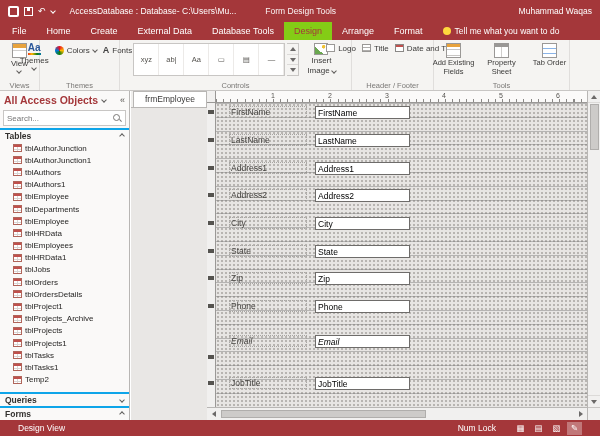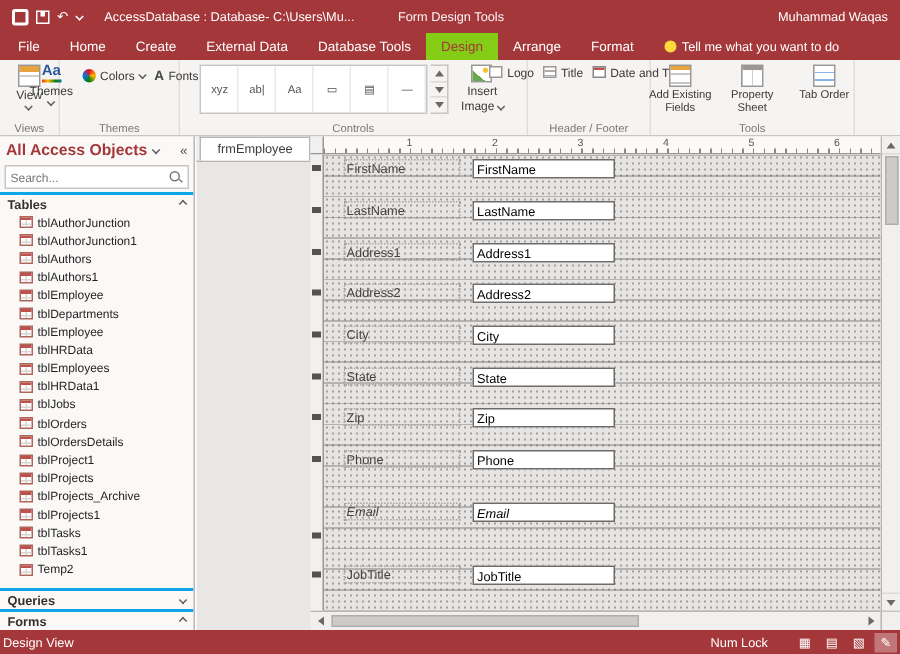--- a/index.html
+++ b/index.html
@@ -105,21 +105,21 @@
   .sbtn{width:13px;height:12px;display:flex;align-items:center;justify-content:center;border-bottom:1px solid #dcdad8;flex:none;}
   #vthumb{width:9px;height:46px;background:#cdcbc9;border:1px solid #b0aeac;margin-top:1px;flex:none;}
   #vtrack{flex:1;}
   #vcorner{width:13px;height:13px;border-top:1px solid #c8c6c4;flex:none;}
   #hscrollrow{height:13px;display:flex;background:#f1f0ef;border-top:1px solid #b8b6b4;align-items:center;flex:none;}
   .hbtn{width:13px;height:12px;display:flex;align-items:center;justify-content:center;flex:none;}
   #htrack{flex:1;height:12px;position:relative;}
   #hthumb{position:absolute;left:1px;top:2px;height:8px;width:58%;background:#cdcbc9;border:1px solid #b0aeac;}
 
   
-  #statusbar{position:absolute;left:0;right:0;bottom:0;height:16px;background:#a4373a;color:#fff;display:flex;align-items:center;padding:0 2px;font-size:8.5px;gap:3px;}
+  #statusbar{position:absolute;left:0;right:0;bottom:0;height:16px;background:#a4373a;color:#fff;display:flex;align-items:center;padding:0 18px;font-size:8.5px;gap:3px;}
   #status-spacer{flex:1;}
   #numlock{margin-right:14px;white-space:nowrap;}
   .viewbtn{width:15px;height:13px;display:flex;align-items:center;justify-content:center;font-size:8.5px;color:#fff;}
   .viewbtn.active{background:rgba(255,255,255,0.32);}
 </style>
 </head>
 <body>
 
 <div id="titlebar">
   <div class="app-icon"></div>
@@ -317,25 +317,25 @@
     <div class="nav-item">
         <span class="tbl-icon"></span>
         <span>tblOrdersDetails</span>
       </div>
     <div class="nav-item">
         <span class="tbl-icon"></span>
         <span>tblProject1</span>
       </div>
     <div class="nav-item">
         <span class="tbl-icon"></span>
+        <span>tblProjects_Archive</span>
+      </div>
+    <div class="nav-item">
+        <span class="tbl-icon"></span>
         <span>tblProjects</span>
-      </div>
-    <div class="nav-item">
-        <span class="tbl-icon"></span>
-        <span>tblProjects_Archive</span>
       </div>
     <div class="nav-item">
         <span class="tbl-icon"></span>
         <span>tblProjects1</span>
       </div>
     <div class="nav-item">
         <span class="tbl-icon"></span>
         <span>tblTasks</span>
       </div>
     <div class="nav-item">

